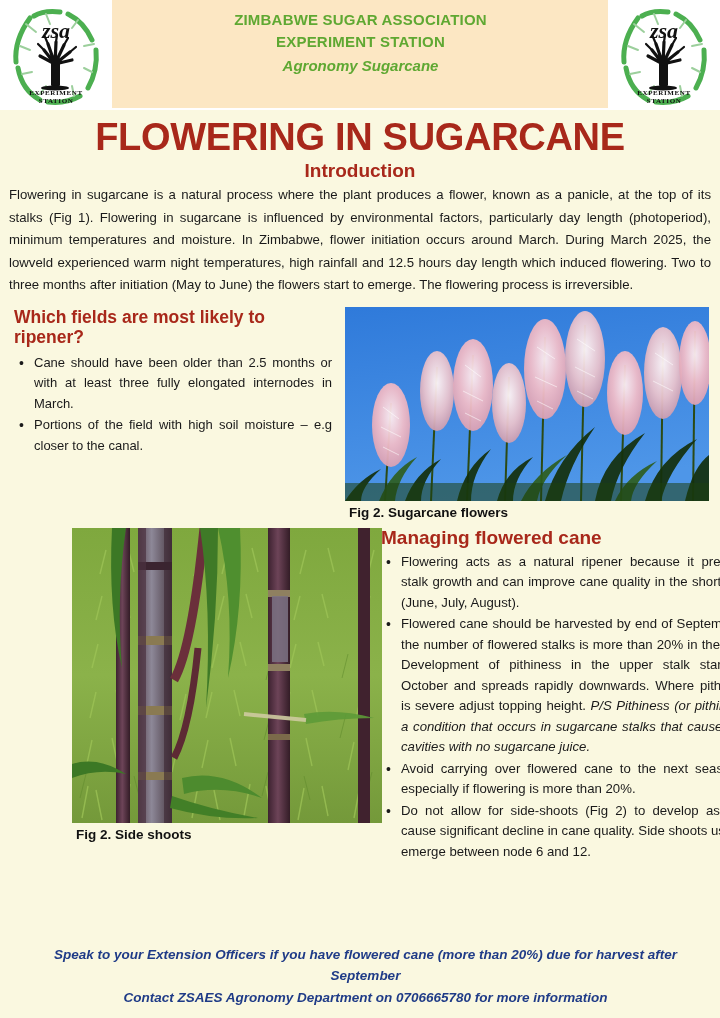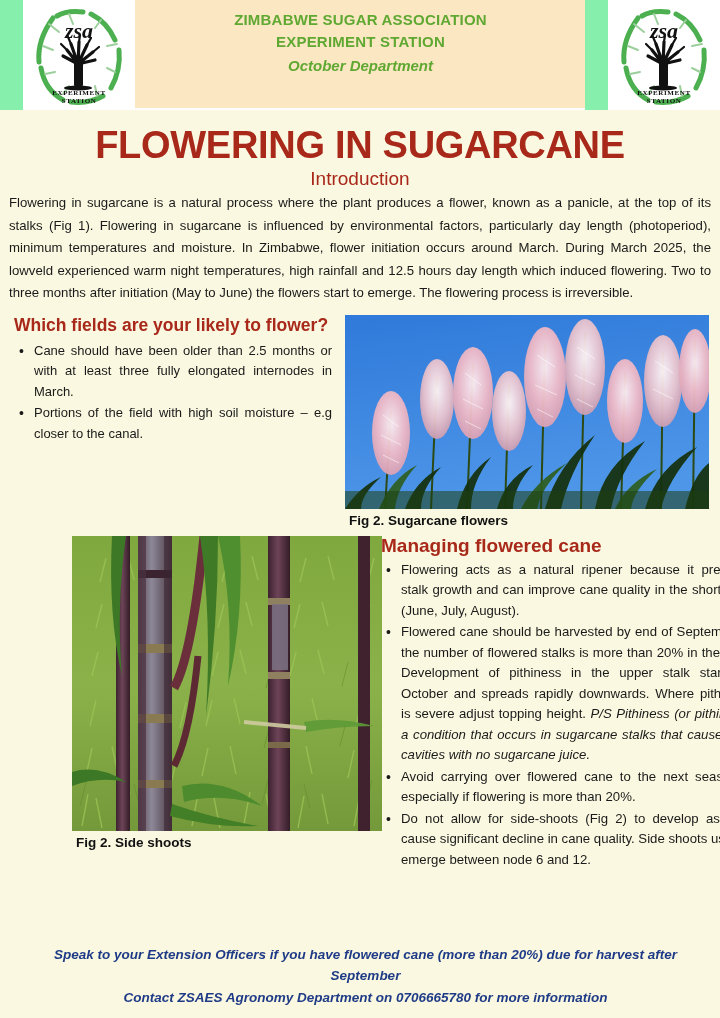--- a/index.html
+++ b/index.html
@@ -32,21 +32,20 @@
     height: 108px;
     background: #fce7c3;
   }
   .logo {
     width: 112px;
     height: 110px;
     position: relative;
     flex: 0 0 112px;
     z-index: 2;
     background: #86efac;
-    padding-left: 23px;
   }
   .logo.right { margin-left: auto; }
   .logo svg { display: block; }
 
   .header-text {
     position: absolute;
     left: 112px;
     top: 0;
     width: 497px;
     height: 108px;
@@ -74,28 +73,28 @@
     margin-top: 2px;
   }
 
   
   .title {
     text-align: center;
     color: #a8281a;
     font-size: 38px;
     font-weight: bold;
     letter-spacing: -0.3px;
-    margin-top: 14px;
+    margin-top: 6px;
     line-height: 42px;
   }
   .subtitle {
     text-align: center;
     color: #a8281a;
     font-size: 19px;
-    font-weight: normal;
+    font-weight: bold;
     margin-top: 2px;
     line-height: 22px;
   }
 
   
   .intro {
     margin: 2px 9px 0 9px;
     font-size: 13.2px;
     line-height: 22.5px;
     color: #1a1a1a;
@@ -253,21 +252,21 @@
         <ellipse cx="55" cy="88" rx="14" ry="2.4"></ellipse>
       </g>
       <text x="56" y="95" font-family="'Liberation Serif', serif" font-size="7" font-weight="bold" fill="#111" text-anchor="middle" letter-spacing="0.6">EXPERIMENT</text>
       <text x="56" y="103" font-family="'Liberation Serif', serif" font-size="7" font-weight="bold" fill="#111" text-anchor="middle" letter-spacing="0.6">STATION</text>
     </svg>
   </div>
 
   <div class="header-text">
     <div class="hdr-line1">ZIMBABWE SUGAR ASSOCIATION</div>
     <div class="hdr-line2">EXPERIMENT STATION</div>
-    <div class="hdr-line3">October Department</div>
+    <div class="hdr-line3">Agronomy Sugarcane</div>
   </div>
 
   <div class="logo right">
     <svg width="112" height="110" viewBox="0 0 112 110">
       <rect x="0" y="0" width="112" height="110" fill="#ffffff"></rect>
       <g stroke="#4caf50" stroke-width="5" fill="none" stroke-linecap="round">
         <path d="M30 18 Q14 40 16 62"></path>
         <path d="M18 68 Q22 90 40 100"></path>
         <path d="M48 102 Q66 104 80 96"></path>
         <path d="M88 88 Q98 70 96 50"></path>
@@ -298,21 +297,21 @@
   </div>
 </div>
 
 <div class="title">FLOWERING IN SUGARCANE</div>
 <div class="subtitle">Introduction</div>
 
 <p class="intro">Flowering in sugarcane is a natural process where the plant produces a flower, known as a panicle, at the top of its stalks (Fig 1). Flowering in sugarcane is influenced by environmental factors, particularly day length (photoperiod), minimum temperatures and moisture. In Zimbabwe, flower initiation occurs around March. During March 2025, the lowveld experienced warm night temperatures, high rainfall and 12.5 hours day length which induced flowering. Two to three months after initiation (May to June) the flowers start to emerge. The flowering process is irreversible.</p>
 
 <div class="block1">
   <div class="col-left1">
-    <h2 class="sec">Which fields are your likely to flower?</h2>
+    <h2 class="sec">Which fields are most likely to ripener?</h2>
     <ul class="bullets">
       <li>Cane should have been older than 2.5 months or with at least three fully elongated internodes in March.</li>
       <li>Portions of the field with high soil moisture – e.g closer to the canal.</li>
     </ul>
   </div>
 
   <div class="col-right1">
     <svg class="fig1" viewBox="0 0 364 194" preserveAspectRatio="none">
       <defs>
         <linearGradient id="sky" x1="0" y1="0" x2="0.25" y2="1">

